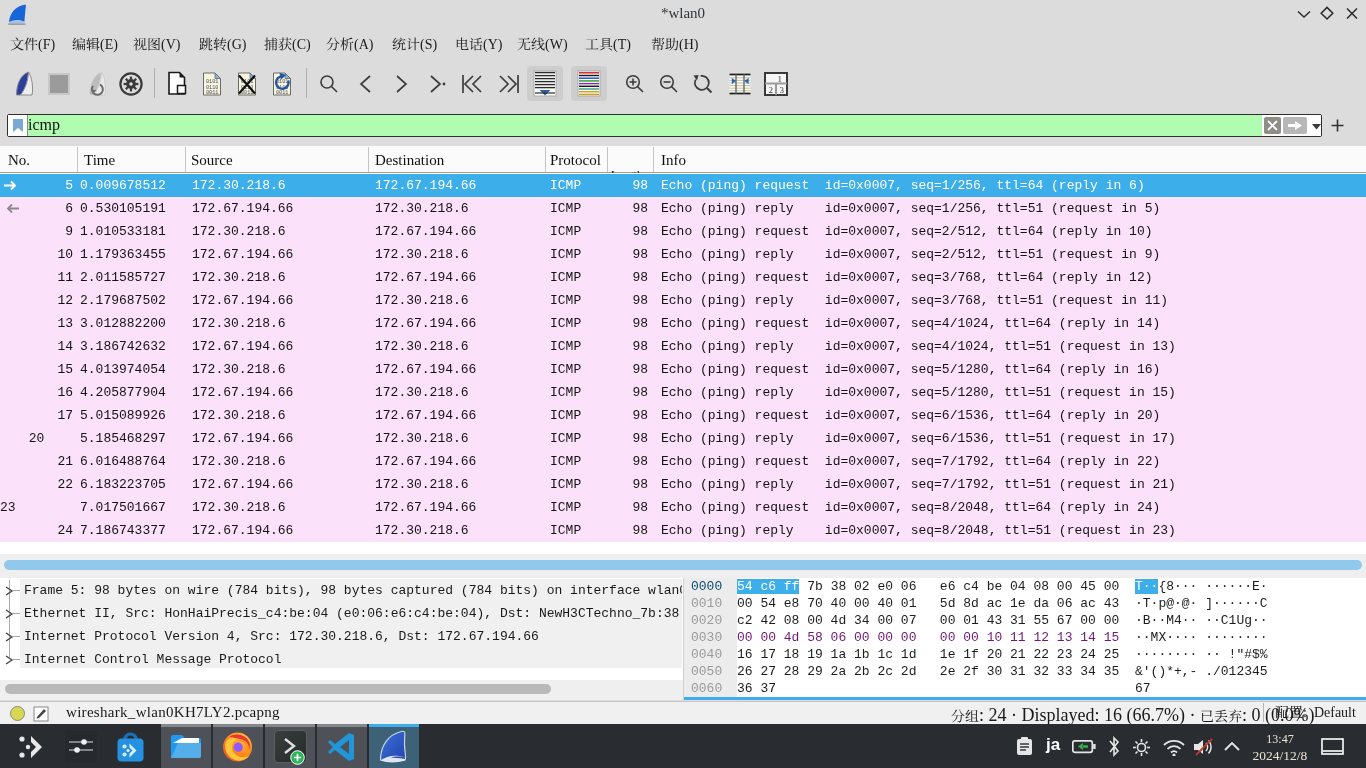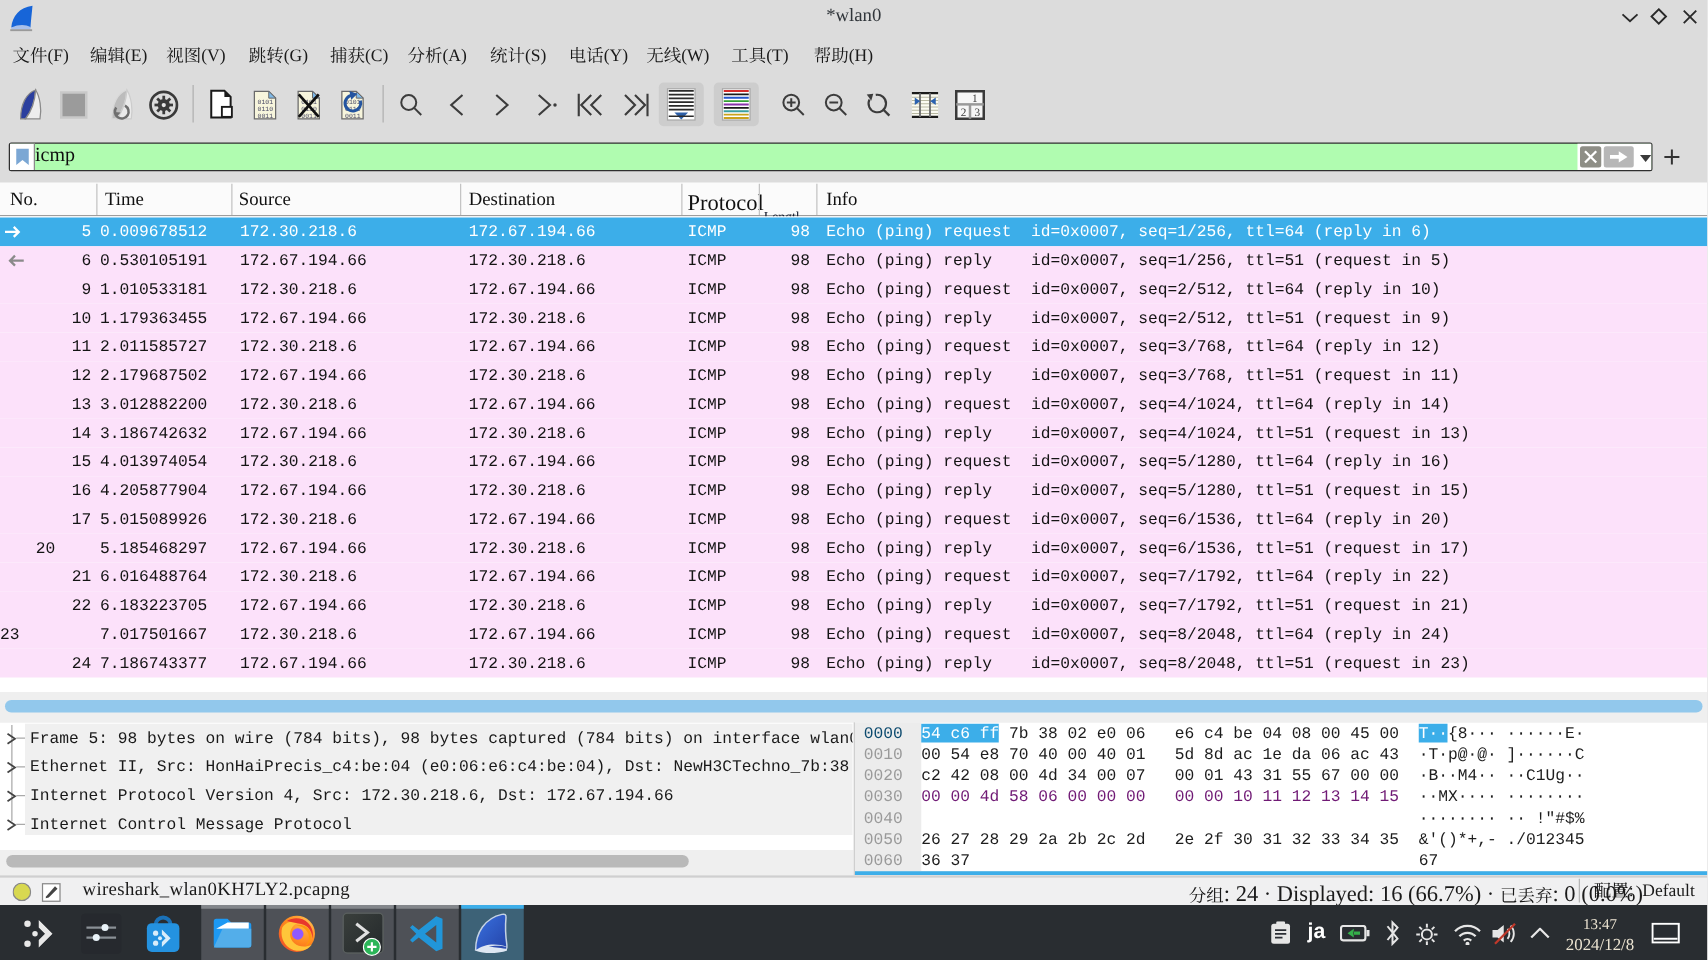--- a/index.html
+++ b/index.html
@@ -285,21 +285,21 @@
       <path d="M0 0 L9 0 L4.5 5.5 Z" fill="#3a3a3a"></path>
     </svg>
 <svg class="abs" style="left:1331px;top:119px" width="13" height="13" viewBox="0 0 13 13">
       <path d="M6.5 0.5 L6.5 12.5 M0.5 6.5 L12.5 6.5" stroke="#333" stroke-width="1.6"></path>
     </svg>
 <div class="abs" style="left:0;top:146px;width:1366px;height:27px;background:#fbfbfb;border-bottom:1px solid #9d9d9d;box-sizing:border-box"></div>
 <div class="abs" style="left:8px;top:152px;font-size:15px;color:#111">No.</div>
 <div class="abs" style="left:84px;top:152px;font-size:15px;color:#111">Time</div>
 <div class="abs" style="left:191px;top:152px;font-size:15px;color:#111">Source</div>
 <div class="abs" style="left:375px;top:152px;font-size:15px;color:#111">Destination</div>
-<div class="abs" style="left:550px;top:152px;font-size:18px;color:#111">Protocol</div>
+<div class="abs" style="left:550px;top:152px;font-size:15px;color:#111">Protocol</div>
 <div class="abs" style="left:611px;top:168px;font-size:11px;color:#0f172a">Lengtl</div>
 <div class="abs" style="left:661px;top:152px;font-size:15px;color:#111">Info</div>
 <div class="abs" style="left:77px;top:147px;width:1px;height:25px;background:#c4c4c4"></div>
 <div class="abs" style="left:185px;top:147px;width:1px;height:25px;background:#c4c4c4"></div>
 <div class="abs" style="left:368px;top:147px;width:1px;height:25px;background:#c4c4c4"></div>
 <div class="abs" style="left:545px;top:147px;width:1px;height:25px;background:#c4c4c4"></div>
 <div class="abs" style="left:607px;top:147px;width:1px;height:25px;background:#c4c4c4"></div>
 <div class="abs" style="left:653px;top:147px;width:1px;height:25px;background:#c4c4c4"></div>
 <div class="abs" style="left:0;top:173px;width:1366px;height:381px;background:#fff"></div>
 <div class="abs mono" style="left:0;top:174px;width:1366px;height:23px;background:#3caee9;color:#fff;line-height:23px">
@@ -488,20 +488,21 @@
 <div class="abs mono" style="left:691px;top:595px;height:17px;line-height:17px;color:#9a9a9a">0010</div>
 <div class="abs mono" style="left:737px;top:595px;height:17px;line-height:17px;color:#1d1d1d">00 54 e8 70 40 00 40 01   5d 8d ac 1e da 06 ac 43</div>
 <div class="abs mono" style="left:1135px;top:595px;height:17px;line-height:17px;color:#1d1d1d">·T·p@·@· ]······C</div>
 <div class="abs mono" style="left:691px;top:612px;height:17px;line-height:17px;color:#9a9a9a">0020</div>
 <div class="abs mono" style="left:737px;top:612px;height:17px;line-height:17px;color:#1d1d1d">c2 42 08 00 4d 34 00 07   00 01 43 31 55 67 00 00</div>
 <div class="abs mono" style="left:1135px;top:612px;height:17px;line-height:17px;color:#1d1d1d">·B··M4·· ··C1Ug··</div>
 <div class="abs mono" style="left:691px;top:629px;height:17px;line-height:17px;color:#9a9a9a">0030</div>
 <div class="abs mono" style="left:737px;top:629px;height:17px;line-height:17px;color:#701a75">00 00 4d 58 06 00 00 00   00 00 10 11 12 13 14 15</div>
 <div class="abs mono" style="left:1135px;top:629px;height:17px;line-height:17px;color:#1d1d1d">··MX···· ········</div>
 <div class="abs mono" style="left:691px;top:646px;height:17px;line-height:17px;color:#9a9a9a">0040</div>
+<div class="abs mono" style="left:737px;top:646px;height:17px;line-height:17px;color:#1d1d1d">16 17 18 19 1a 1b 1c 1d   1e 1f 20 21 22 23 24 25</div>
 <div class="abs mono" style="left:1135px;top:646px;height:17px;line-height:17px;color:#1d1d1d">········ ·· !"#$%</div>
 <div class="abs mono" style="left:691px;top:663px;height:17px;line-height:17px;color:#9a9a9a">0050</div>
 <div class="abs mono" style="left:737px;top:663px;height:17px;line-height:17px;color:#1d1d1d">26 27 28 29 2a 2b 2c 2d   2e 2f 30 31 32 33 34 35</div>
 <div class="abs mono" style="left:1135px;top:663px;height:17px;line-height:17px;color:#1d1d1d">&amp;'()*+,- ./012345</div>
 <div class="abs mono" style="left:691px;top:680px;height:17px;line-height:17px;color:#9a9a9a">0060</div>
 <div class="abs mono" style="left:737px;top:680px;height:17px;line-height:17px;color:#1d1d1d">36 37</div>
 <div class="abs mono" style="left:1135px;top:680px;height:17px;line-height:17px;color:#1d1d1d">67</div>
 <div class="abs" style="left:684px;top:697px;width:682px;height:3px;background:#3daee9"></div>
 <div class="abs" style="left:0;top:701px;width:1366px;height:23px;background:#f0f0f1;border-top:1px solid #c6c6c6;box-sizing:border-box"></div>
 <svg class="abs" style="left:10px;top:706px" width="15" height="15" viewBox="0 0 15 15">

